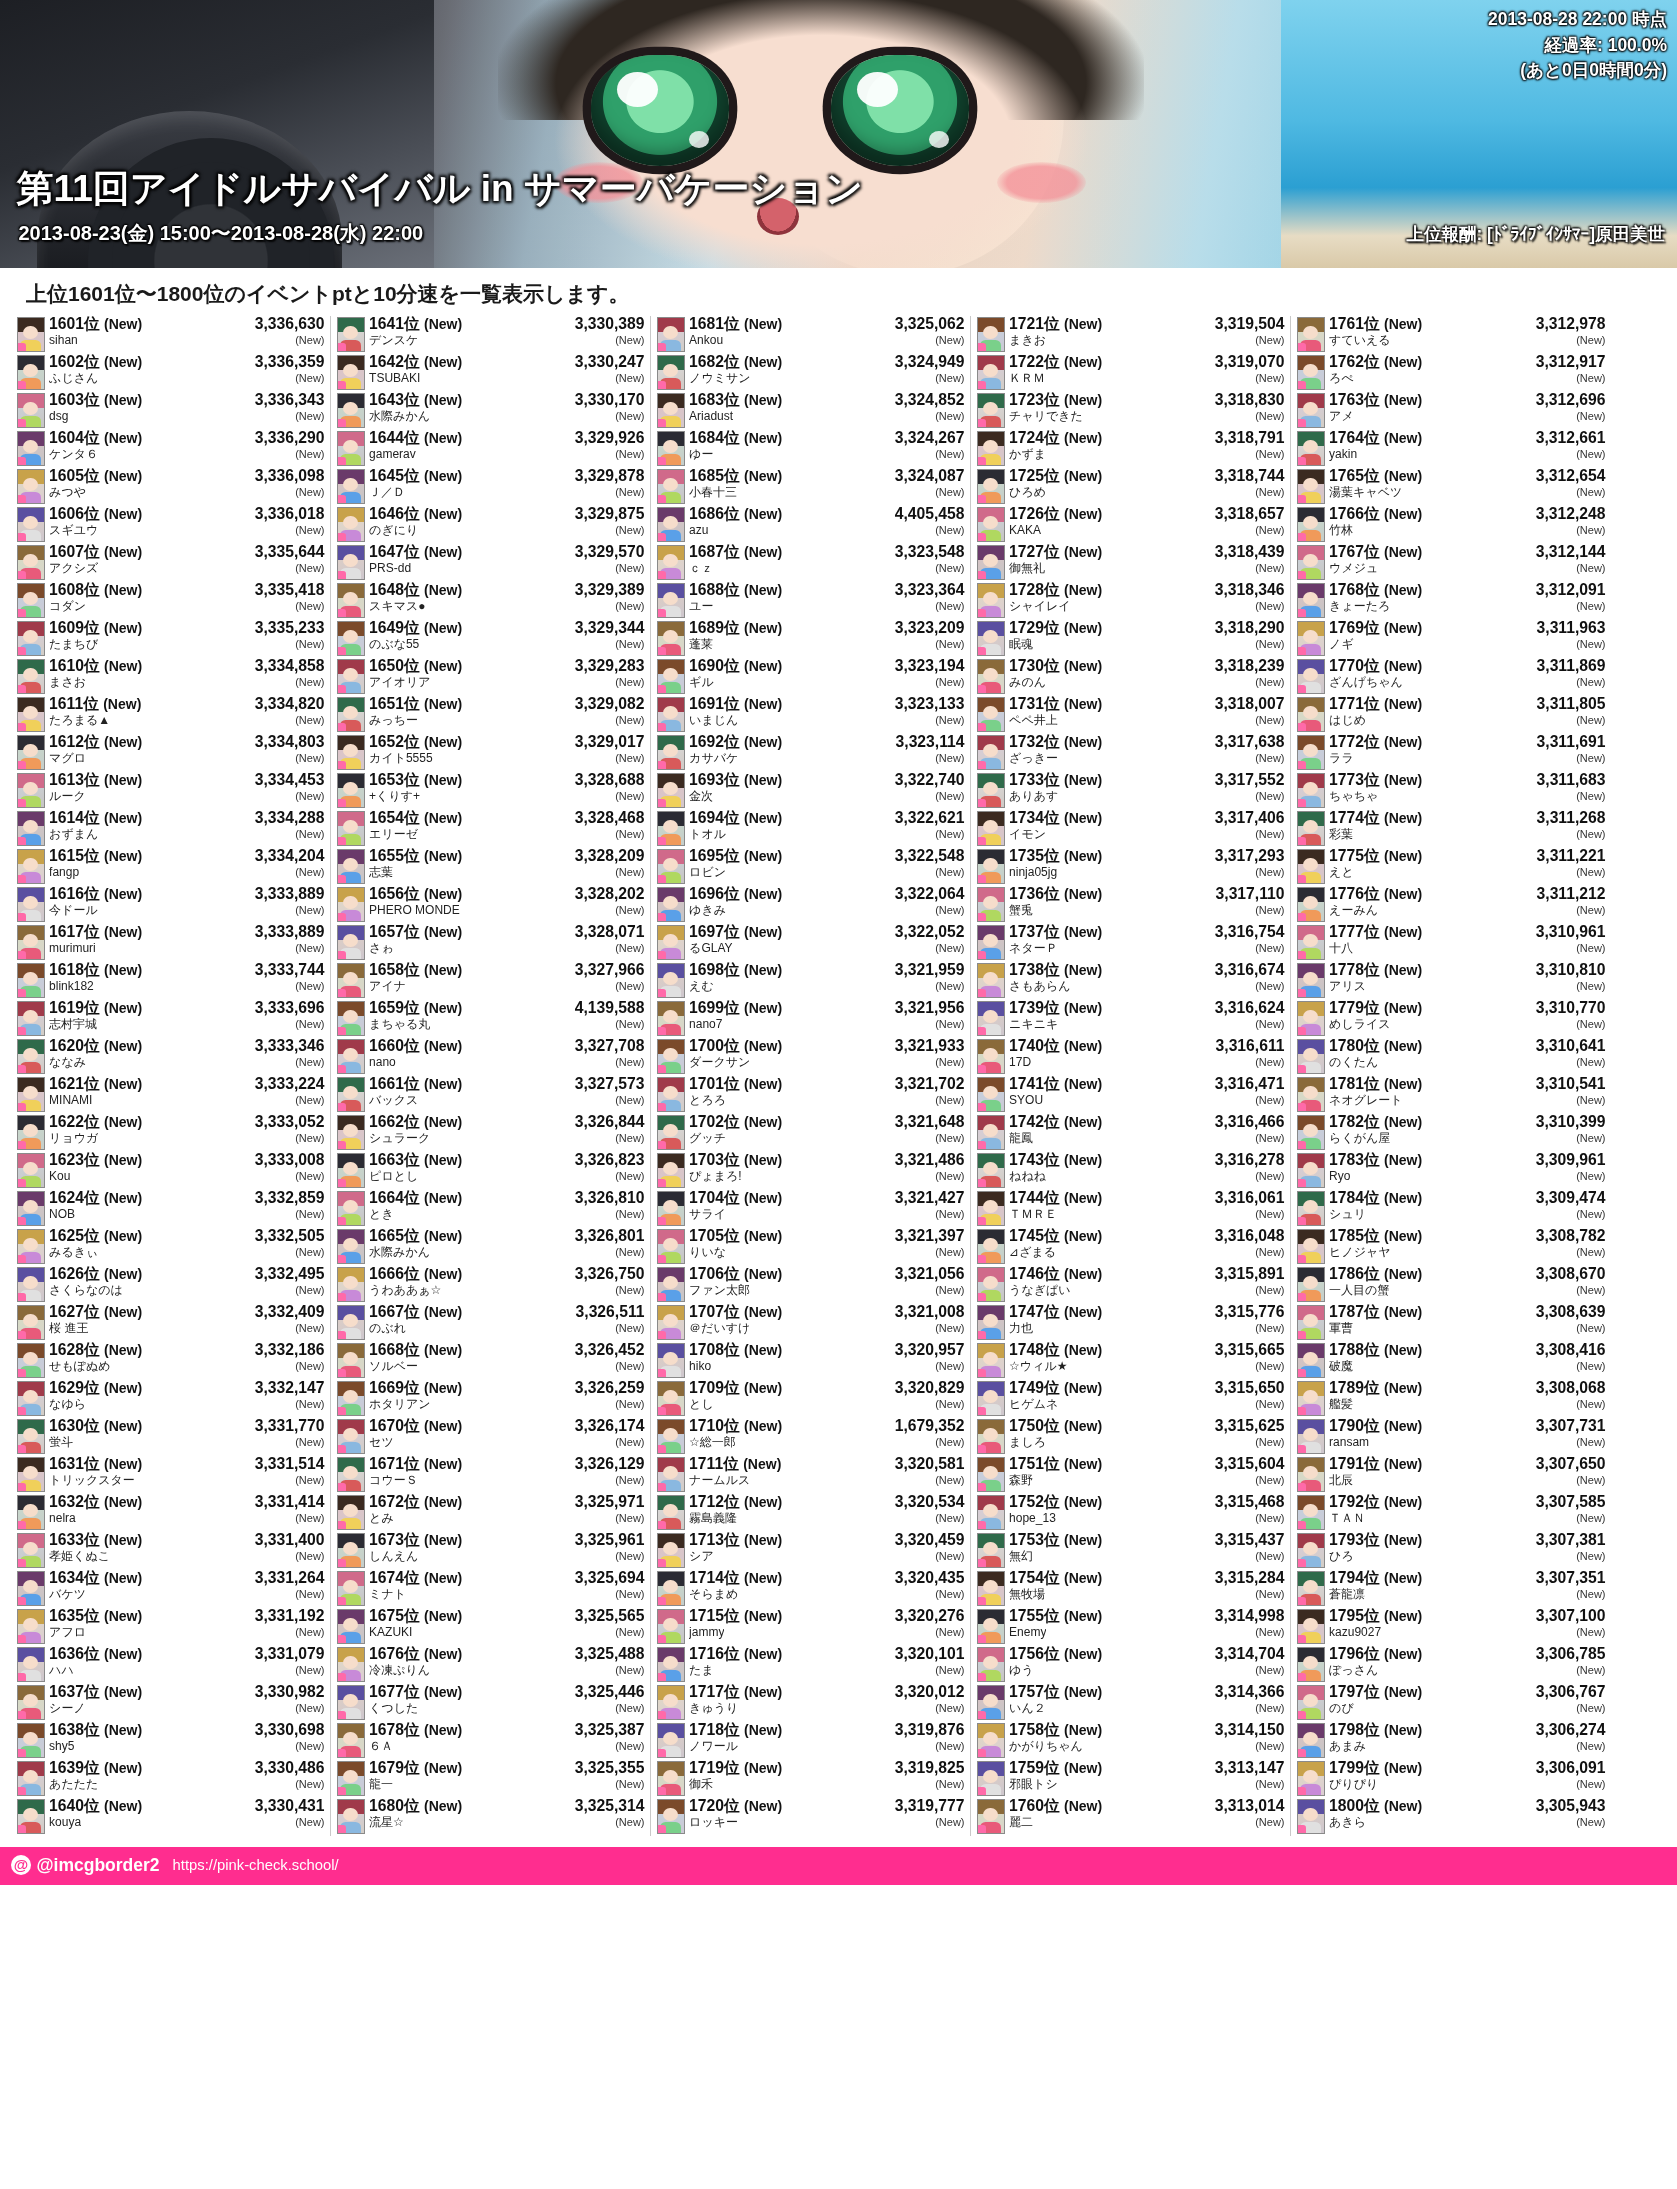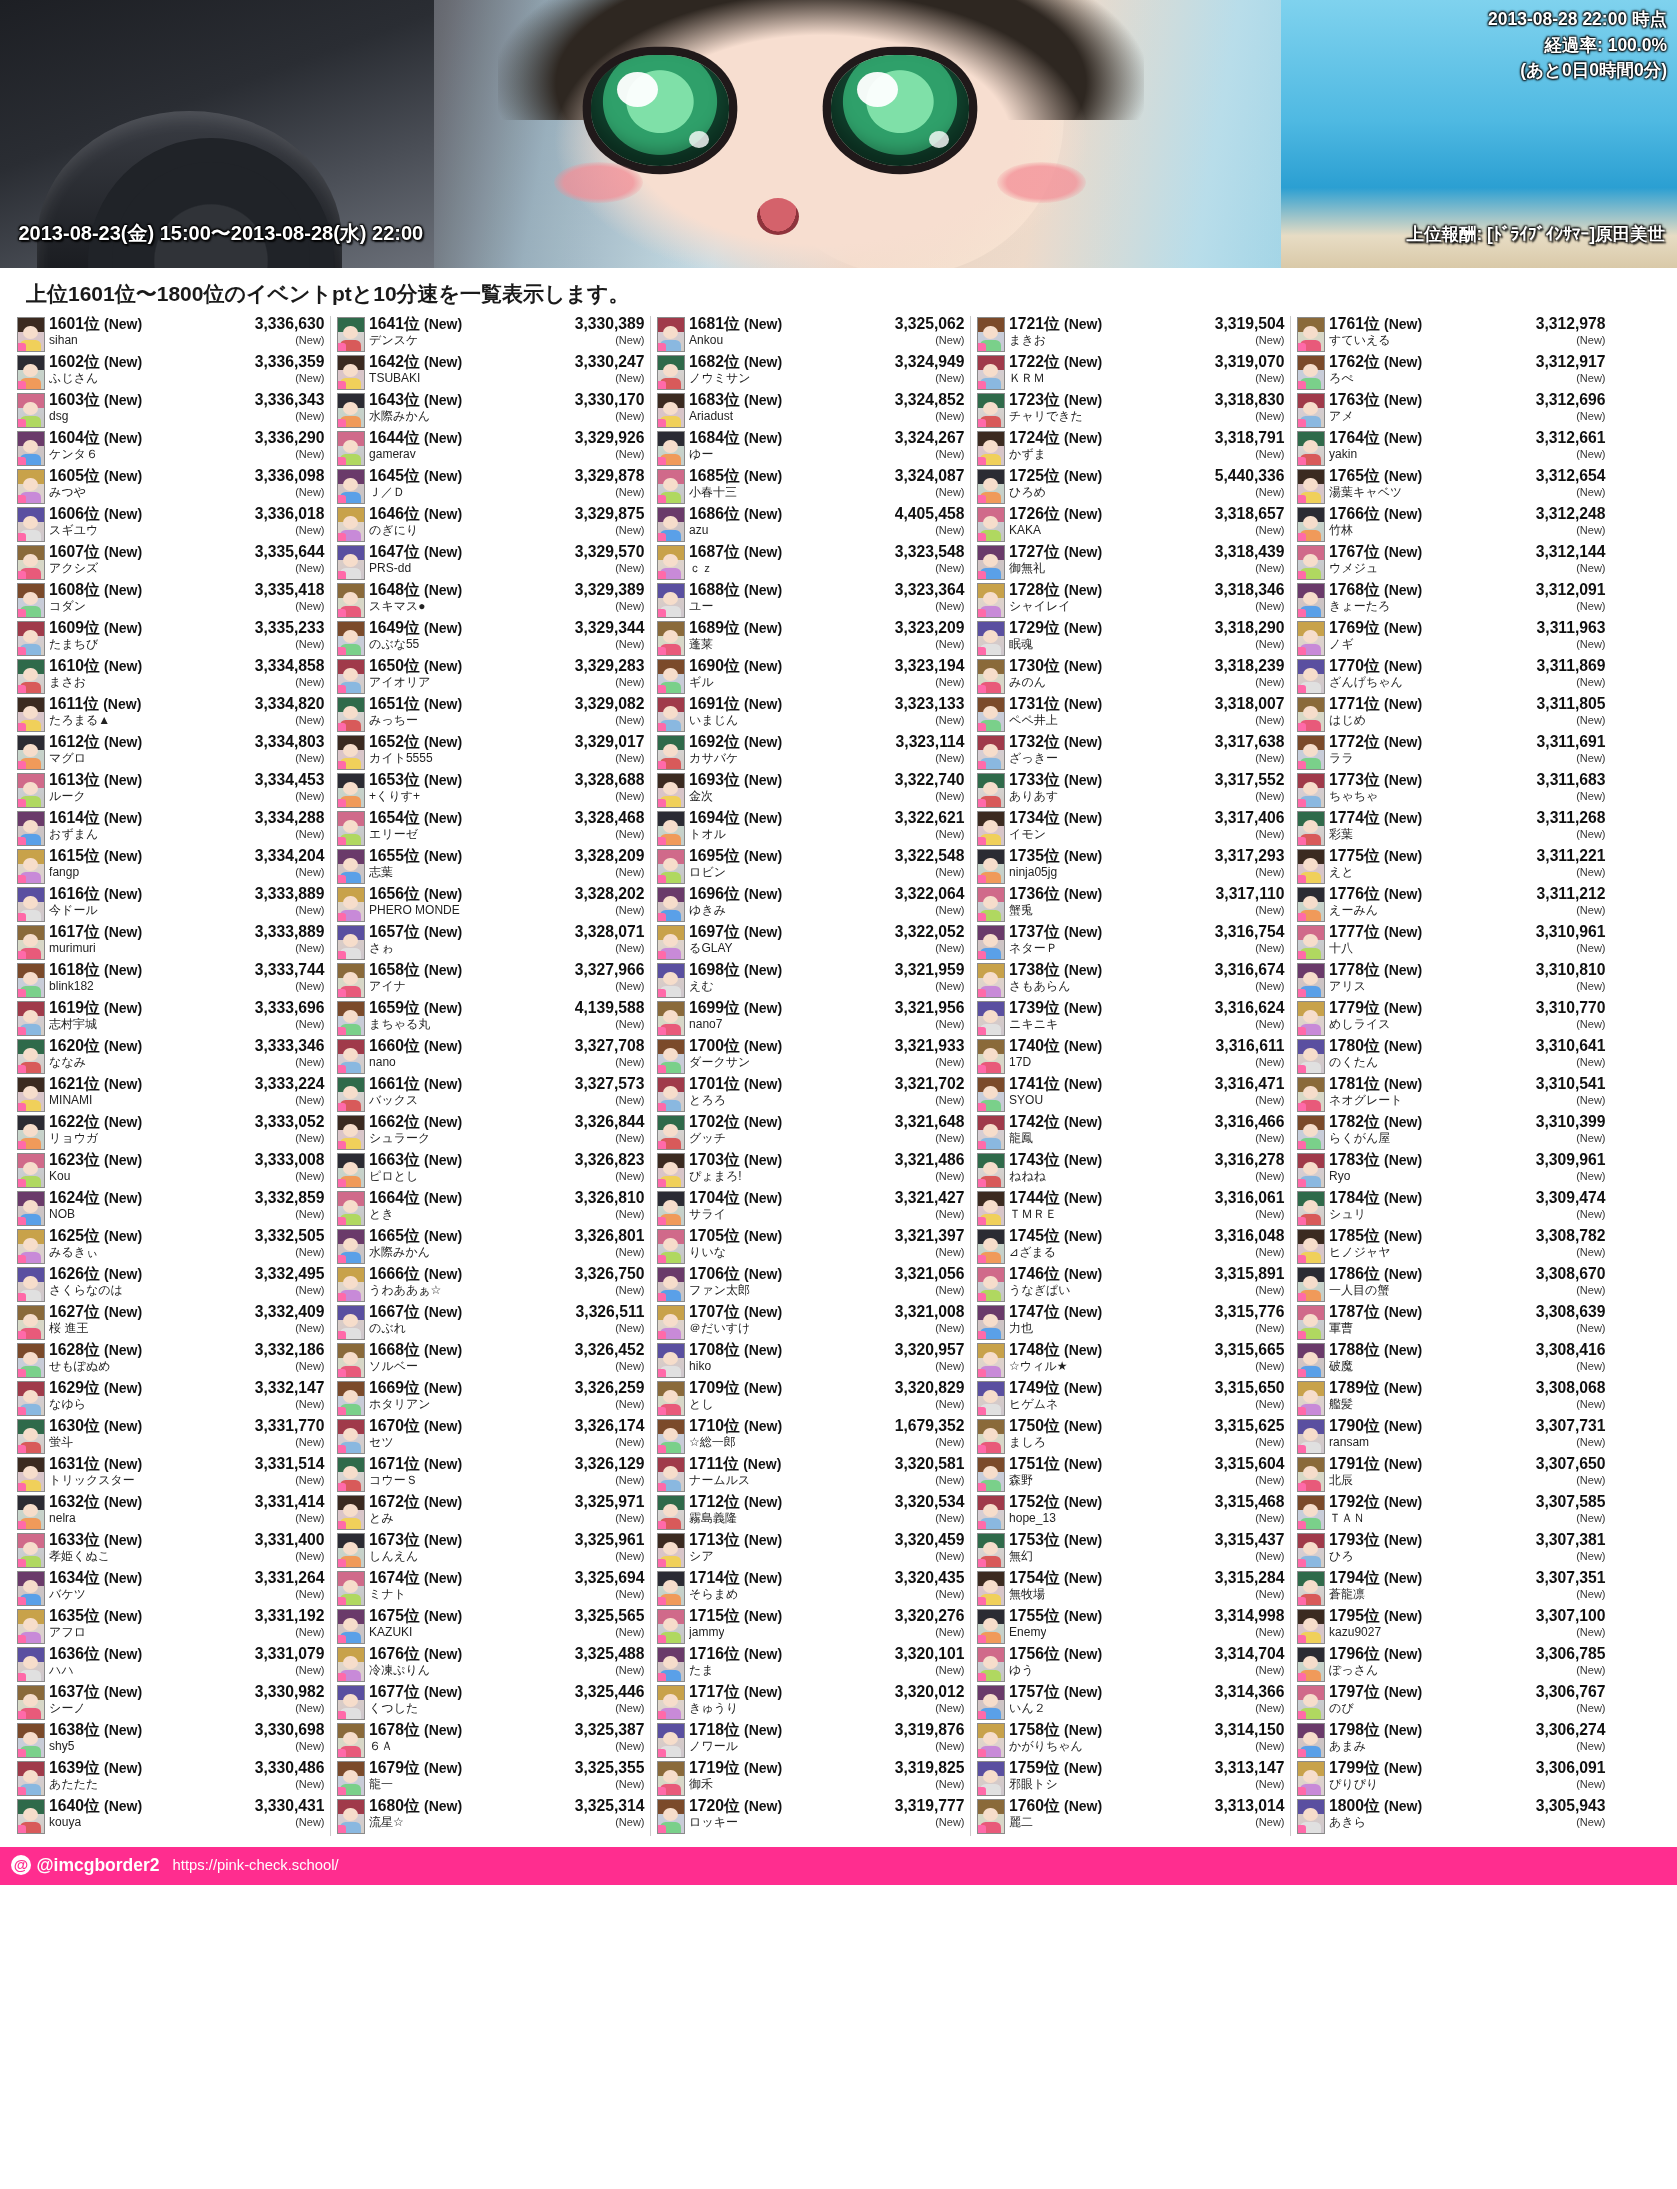--- a/index.html
+++ b/index.html
@@ -145,20 +145,21 @@
   <div class="blush l"></div>
   <div class="blush r"></div>
   <div class="mouth"></div>
 
   <div class="hdr-time">
     <div>2013-08-28 22:00 時点</div>
     <div>経過率: 100.0%</div>
     <div>(あと0日0時間0分)</div>
   </div>
 
+  <div class="hdr-title">第11回アイドルサバイバル in サマーバケーション</div>
   <div class="hdr-period">2013-08-23(金) 15:00〜2013-08-28(水) 22:00</div>
   <div class="hdr-reward">上位報酬: [ﾄﾞﾗｲﾌﾞｲﾝｻﾏｰ]原田美世</div>
 </div>
 
 <div class="subtitle">上位1601位〜1800位のイベントptと10分速を一覧表示します。</div>
 
 <div class="cols" id="grid">
     <div class="col">
       <div class="row">
         <div class="av">
@@ -2526,21 +2527,21 @@
         <div class="av">
           <span class="ph" style="background:linear-gradient(160deg,#7ad08a33,#2f6a4a22)"></span>
           <span class="hair" style="background:#2b2b33"></span>
           <span class="head"></span>
           <span class="body" style="background:#f09a5a"></span>
           <span class="tag"></span>
         </div>
         <div class="txt">
           <div class="line1">
             <span class="rank">1725位 <span class="new">(New)</span></span>
-            <span class="pts">5,440,336</span>
+            <span class="pts">3,318,744</span>
           </div>
           <div class="line2">
             <span class="name">ひろめ</span>
             <span class="spd">(New)</span>
           </div>
         </div>
       </div>
       <div class="row">
         <div class="av">
           <span class="ph" style="background:linear-gradient(160deg,#8ab8e033,#3b2a2022)"></span>

